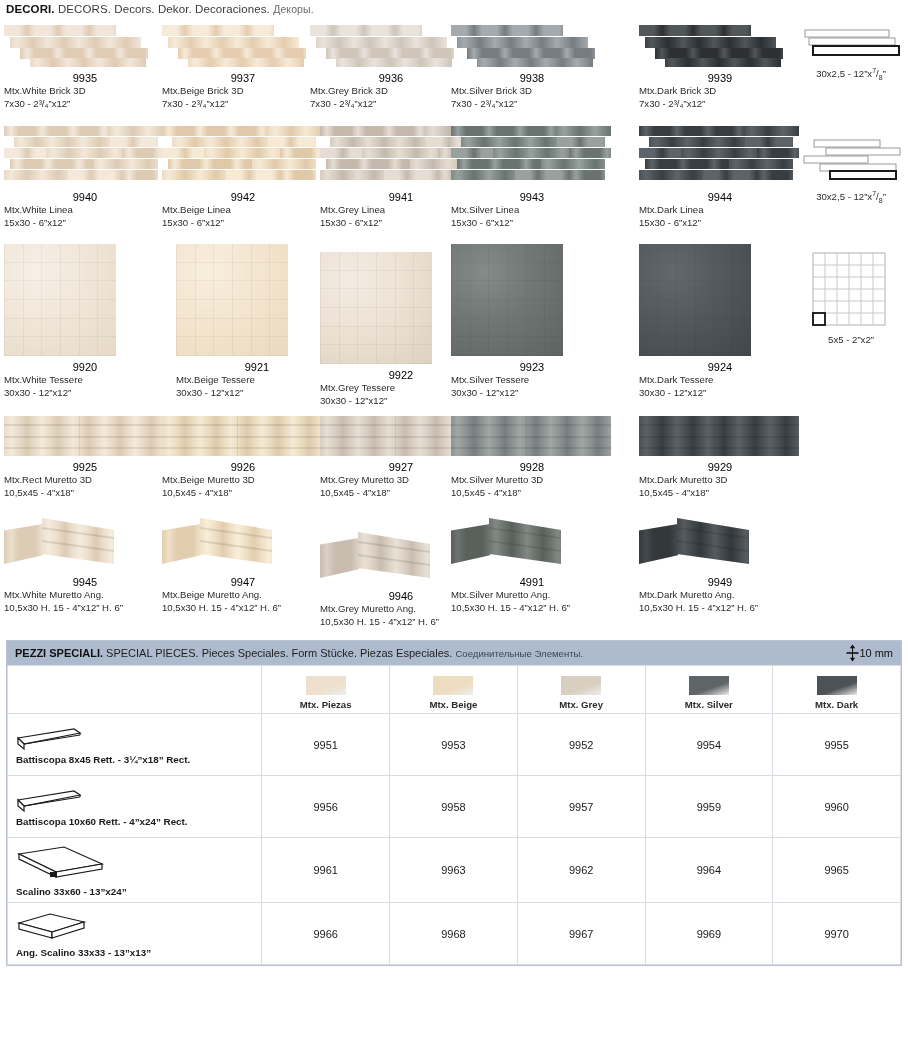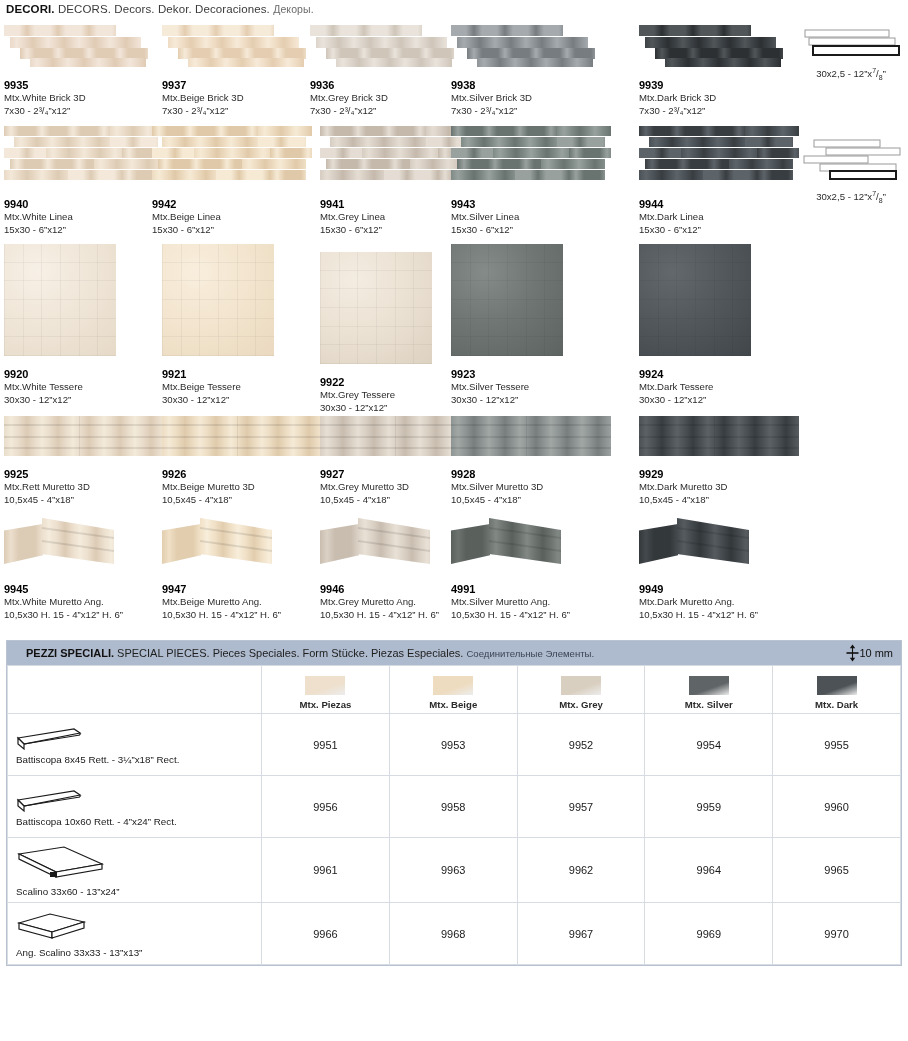--- a/index.html
+++ b/index.html
@@ -33,24 +33,25 @@
   .decor-cell {
     position: relative;
   }
   .prod-img {
     position: relative;
     overflow: hidden;
     background: transparent;
   }
   .prod-code {
     font-size: 11px;
-    font-weight: bold;
+    font-weight: normal;
     color: #000;
-    margin-top: 12px;
+    margin-top: 5px;
     line-height: 13px;
+    text-align: center;
   }
   .prod-name, .prod-size {
     font-size: 9.6px;
     color: #2b2b2b;
     line-height: 12.5px;
     white-space: nowrap;
   }
 
   
   .dim-cell {
@@ -74,21 +75,21 @@
   }
   .special-head {
     background: #aebacd;
     display: flex;
     align-items: center;
     justify-content: space-between;
     padding: 4px 8px 5px 8px;
     height: 24px;
   }
   .special-head-title { font-size: 11px; white-space: nowrap; }
-  .special-head-title .sh-bold { font-weight: bold; color: #111; margin-left: 11px; }
+  .special-head-title .sh-bold { font-weight: bold; color: #111; }
   .special-head-title .sh-reg { color: #1e1e1e; }
   .special-head-title .sh-ru { color: #3c4656; font-size: 9.6px; }
   .thickness {
     display: flex;
     align-items: center;
     font-size: 11px;
     color: #111;
     white-space: nowrap;
   }
 
@@ -118,20 +119,21 @@
   .swatch {
     width: 40px;
     height: 19px;
     margin-bottom: 4px;
   }
   .col-head-label { font-size: 9.6px; color: #2b2b2b; }
   .piece-cell {
     width: 256px;
     padding: 6px 6px 5px 8px !important;
     vertical-align: middle;
+    font-weight: bold;
   }
   .piece-inner { display: flex; flex-direction: column; }
   .piece-label { font-size: 9.8px; color: #1a1a1a; white-space: nowrap; margin-top: 2px; }
   .code-cell {
     text-align: center;
     font-size: 11px;
     color: #1a1a1a;
     height: 62px;
     vertical-align: middle;
   }
@@ -236,21 +238,21 @@
             <div style="position: absolute; top: 33px; left: 89.6px; width: 64px; height: 10px; background: repeating-linear-gradient(90deg, rgb(233, 218, 198) 0px, rgb(243, 232, 217) 7px, rgb(233, 218, 198) 15px, rgb(221, 203, 180) 23px, rgb(233, 218, 198) 31px), repeating-linear-gradient(0deg, rgba(255, 255, 255, 0.18) 0px, rgba(0, 0, 0, 0.05) 3px, rgba(255, 255, 255, 0.1) 6px);"></div>
             <div style="position: absolute; top: 44px; left: 0px; width: 64px; height: 10px; background: repeating-linear-gradient(90deg, rgb(233, 218, 198) 0px, rgb(243, 232, 217) 7px, rgb(233, 218, 198) 15px, rgb(221, 203, 180) 23px, rgb(233, 218, 198) 31px), repeating-linear-gradient(0deg, rgba(255, 255, 255, 0.18) 0px, rgba(0, 0, 0, 0.05) 3px, rgba(255, 255, 255, 0.1) 6px);"></div>
             <div style="position: absolute; top: 44px; left: 64px; width: 54.4px; height: 10px; background: repeating-linear-gradient(90deg, rgb(243, 232, 217) 0px, rgb(243, 232, 217) 7px, rgb(243, 232, 217) 15px, rgb(221, 203, 180) 23px, rgb(243, 232, 217) 31px), repeating-linear-gradient(0deg, rgba(255, 255, 255, 0.18) 0px, rgba(0, 0, 0, 0.05) 3px, rgba(255, 255, 255, 0.1) 6px);"></div>
             <div style="position: absolute; top: 44px; left: 118.4px; width: 35.2px; height: 10px; background: repeating-linear-gradient(90deg, rgb(221, 203, 180) 0px, rgb(243, 232, 217) 7px, rgb(221, 203, 180) 15px, rgb(221, 203, 180) 23px, rgb(221, 203, 180) 31px), repeating-linear-gradient(0deg, rgba(255, 255, 255, 0.18) 0px, rgba(0, 0, 0, 0.05) 3px, rgba(255, 255, 255, 0.1) 6px);"></div>
           </div>
         </div>
         <div class="prod-code">9940</div>
         <div class="prod-name">Mtx.White Linea</div>
         <div class="prod-size">15x30 - 6”x12”</div>
       </div>
-      <div class="decor-cell" style="position: absolute; left: 148px; top: 0px; width: 162px;">
+      <div class="decor-cell" style="position: absolute; left: 158px; top: 0px; width: 162px;">
         <div class="prod-img" style="width: 160px; height: 60px;">
           <div style="position: relative; width: 160px; height: 60px;">
             <div style="position: absolute; top: 0px; left: 0px; width: 105.6px; height: 10px; background: repeating-linear-gradient(90deg, rgb(224, 201, 168) 0px, rgb(246, 234, 213) 7px, rgb(224, 201, 168) 15px, rgb(224, 201, 168) 23px, rgb(224, 201, 168) 31px), repeating-linear-gradient(0deg, rgba(255, 255, 255, 0.18) 0px, rgba(0, 0, 0, 0.05) 3px, rgba(255, 255, 255, 0.1) 6px);"></div>
             <div style="position: absolute; top: 0px; left: 105.6px; width: 54.4px; height: 10px; background: repeating-linear-gradient(90deg, rgb(237, 219, 192) 0px, rgb(246, 234, 213) 7px, rgb(237, 219, 192) 15px, rgb(224, 201, 168) 23px, rgb(237, 219, 192) 31px), repeating-linear-gradient(0deg, rgba(255, 255, 255, 0.18) 0px, rgba(0, 0, 0, 0.05) 3px, rgba(255, 255, 255, 0.1) 6px);"></div>
             <div style="position: absolute; top: 11px; left: 9.6px; width: 96px; height: 10px; background: repeating-linear-gradient(90deg, rgb(237, 219, 192) 0px, rgb(246, 234, 213) 7px, rgb(237, 219, 192) 15px, rgb(224, 201, 168) 23px, rgb(237, 219, 192) 31px), repeating-linear-gradient(0deg, rgba(255, 255, 255, 0.18) 0px, rgba(0, 0, 0, 0.05) 3px, rgba(255, 255, 255, 0.1) 6px);"></div>
             <div style="position: absolute; top: 11px; left: 105.6px; width: 48px; height: 10px; background: repeating-linear-gradient(90deg, rgb(246, 234, 213) 0px, rgb(246, 234, 213) 7px, rgb(246, 234, 213) 15px, rgb(224, 201, 168) 23px, rgb(246, 234, 213) 31px), repeating-linear-gradient(0deg, rgba(255, 255, 255, 0.18) 0px, rgba(0, 0, 0, 0.05) 3px, rgba(255, 255, 255, 0.1) 6px);"></div>
             <div style="position: absolute; top: 22px; left: 0px; width: 41.6px; height: 10px; background: repeating-linear-gradient(90deg, rgb(246, 234, 213) 0px, rgb(246, 234, 213) 7px, rgb(246, 234, 213) 15px, rgb(224, 201, 168) 23px, rgb(246, 234, 213) 31px), repeating-linear-gradient(0deg, rgba(255, 255, 255, 0.18) 0px, rgba(0, 0, 0, 0.05) 3px, rgba(255, 255, 255, 0.1) 6px);"></div>
             <div style="position: absolute; top: 22px; left: 41.6px; width: 76.8px; height: 10px; background: repeating-linear-gradient(90deg, rgb(237, 219, 192) 0px, rgb(246, 234, 213) 7px, rgb(237, 219, 192) 15px, rgb(224, 201, 168) 23px, rgb(237, 219, 192) 31px), repeating-linear-gradient(0deg, rgba(255, 255, 255, 0.18) 0px, rgba(0, 0, 0, 0.05) 3px, rgba(255, 255, 255, 0.1) 6px);"></div>
             <div style="position: absolute; top: 22px; left: 118.4px; width: 41.6px; height: 10px; background: repeating-linear-gradient(90deg, rgb(224, 201, 168) 0px, rgb(246, 234, 213) 7px, rgb(224, 201, 168) 15px, rgb(224, 201, 168) 23px, rgb(224, 201, 168) 31px), repeating-linear-gradient(0deg, rgba(255, 255, 255, 0.18) 0px, rgba(0, 0, 0, 0.05) 3px, rgba(255, 255, 255, 0.1) 6px);"></div>
             <div style="position: absolute; top: 33px; left: 6.4px; width: 83.2px; height: 10px; background: repeating-linear-gradient(90deg, rgb(224, 201, 168) 0px, rgb(246, 234, 213) 7px, rgb(224, 201, 168) 15px, rgb(224, 201, 168) 23px, rgb(224, 201, 168) 31px), repeating-linear-gradient(0deg, rgba(255, 255, 255, 0.18) 0px, rgba(0, 0, 0, 0.05) 3px, rgba(255, 255, 255, 0.1) 6px);"></div>
@@ -340,21 +342,21 @@
     </div>
     <div class="decor-row" style="position: relative; height: 172px;">
       <div class="decor-cell" style="position: absolute; left: 0px; top: 0px; width: 162px;">
         <div class="prod-img" style="width: 112px; height: 112px;">
           <div style="width: 112px; height: 112px; background: repeating-linear-gradient(0deg, rgba(0, 0, 0, 0.043) 0px, rgba(0, 0, 0, 0.043) 1px, transparent 1px, transparent 18.6667px), repeating-linear-gradient(90deg, rgba(0, 0, 0, 0.043) 0px, rgba(0, 0, 0, 0.043) 1px, transparent 1px, transparent 18.6667px), radial-gradient(circle at 30% 25%, rgb(247, 240, 230) 0%, rgb(240, 230, 216) 45%, rgb(230, 217, 199) 100%);"></div>
         </div>
         <div class="prod-code">9920</div>
         <div class="prod-name">Mtx.White Tessere</div>
         <div class="prod-size">30x30 - 12”x12”</div>
       </div>
-      <div class="decor-cell" style="position: absolute; left: 158px; top: 0px; width: 162px;">
+      <div class="decor-cell" style="position: absolute; left: 172px; top: 0px; width: 162px;">
         <div class="prod-img" style="width: 112px; height: 112px;">
           <div style="width: 112px; height: 112px; background: repeating-linear-gradient(0deg, rgba(0, 0, 0, 0.043) 0px, rgba(0, 0, 0, 0.043) 1px, transparent 1px, transparent 18.6667px), repeating-linear-gradient(90deg, rgba(0, 0, 0, 0.043) 0px, rgba(0, 0, 0, 0.043) 1px, transparent 1px, transparent 18.6667px), radial-gradient(circle at 30% 25%, rgb(249, 238, 221) 0%, rgb(243, 229, 207) 45%, rgb(234, 217, 191) 100%);"></div>
         </div>
         <div class="prod-code">9921</div>
         <div class="prod-name">Mtx.Beige Tessere</div>
         <div class="prod-size">30x30 - 12”x12”</div>
       </div>
       <div class="decor-cell" style="position: absolute; left: 316px; top: 8px; width: 162px;">
         <div class="prod-img" style="width: 112px; height: 112px;">
           <div style="width: 112px; height: 112px; background: repeating-linear-gradient(0deg, rgba(0, 0, 0, 0.043) 0px, rgba(0, 0, 0, 0.043) 1px, transparent 1px, transparent 18.6667px), repeating-linear-gradient(90deg, rgba(0, 0, 0, 0.043) 0px, rgba(0, 0, 0, 0.043) 1px, transparent 1px, transparent 18.6667px), radial-gradient(circle at 30% 25%, rgb(243, 236, 225) 0%, rgb(236, 226, 212) 45%, rgb(221, 209, 192) 100%);"></div>
@@ -371,34 +373,51 @@
         <div class="prod-name">Mtx.Silver Tessere</div>
         <div class="prod-size">30x30 - 12”x12”</div>
       </div>
       <div class="decor-cell" style="position: absolute; left: 635px; top: 0px; width: 162px;">
         <div class="prod-img" style="width: 112px; height: 112px;">
           <div style="width: 112px; height: 112px; background: repeating-linear-gradient(0deg, rgba(0, 0, 0, 0.043) 0px, rgba(0, 0, 0, 0.043) 1px, transparent 1px, transparent 18.6667px), repeating-linear-gradient(90deg, rgba(0, 0, 0, 0.043) 0px, rgba(0, 0, 0, 0.043) 1px, transparent 1px, transparent 18.6667px), radial-gradient(circle at 30% 25%, rgb(99, 104, 108) 0%, rgb(83, 88, 92) 45%, rgb(65, 70, 74) 100%);"></div>
         </div>
         <div class="prod-code">9924</div>
         <div class="prod-name">Mtx.Dark Tessere</div>
         <div class="prod-size">30x30 - 12”x12”</div>
+      </div>
+      <div class="dim-cell" style="position: absolute; left: 790px; top: 8px; width: 114px;">
+        <svg width="78" height="78" viewBox="0 0 78 78">
+          <rect x="1" y="1" width="72" height="72" fill="#fff" stroke="#b0b0b0"></rect>
+          <line x1="13" y1="1" x2="13" y2="73" stroke="#c9c9c9"></line>
+          <line x1="1" y1="13" x2="73" y2="13" stroke="#c9c9c9"></line>
+          <line x1="25" y1="1" x2="25" y2="73" stroke="#c9c9c9"></line>
+          <line x1="1" y1="25" x2="73" y2="25" stroke="#c9c9c9"></line>
+          <line x1="37" y1="1" x2="37" y2="73" stroke="#c9c9c9"></line>
+          <line x1="1" y1="37" x2="73" y2="37" stroke="#c9c9c9"></line>
+          <line x1="49" y1="1" x2="49" y2="73" stroke="#c9c9c9"></line>
+          <line x1="1" y1="49" x2="73" y2="49" stroke="#c9c9c9"></line>
+          <line x1="61" y1="1" x2="61" y2="73" stroke="#c9c9c9"></line>
+          <line x1="1" y1="61" x2="73" y2="61" stroke="#c9c9c9"></line>
+          <rect x="1" y="61" width="12" height="12" fill="#fff" stroke="#111" stroke-width="1.8"></rect>
+        </svg>
+        <span class="dim-label">5x5 - 2”x2”</span>
       </div>
     </div>
     <div class="decor-row" style="position: relative; height: 100px;">
       <div class="decor-cell" style="position: absolute; left: 0px; top: 0px; width: 162px;">
         <div class="prod-img" style="width: 160px; height: 40px;">
           <div style="position: relative; width: 160px; height: 40px; overflow: hidden; background: repeating-linear-gradient(90deg, rgb(233, 220, 202) 0px, rgb(243, 234, 217) 7px, rgb(233, 220, 202) 15px, rgb(220, 203, 181) 23px, rgb(233, 220, 202) 31px), repeating-linear-gradient(0deg, rgba(255, 255, 255, 0.18) 0px, rgba(0, 0, 0, 0.05) 3px, rgba(255, 255, 255, 0.1) 6px);">
             <div style="position: absolute; left: 0px; right: 0px; top: 8px; height: 2px; background: rgba(0, 0, 0, 0.09);"></div>
             <div style="position: absolute; left: 0px; right: 0px; top: 20px; height: 2px; background: rgba(0, 0, 0, 0.09);"></div>
             <div style="position: absolute; left: 0px; right: 0px; top: 31px; height: 2px; background: rgba(0, 0, 0, 0.09);"></div>
             <div style="position: absolute; top: 0px; bottom: 0px; left: 75.2px; width: 1px; background: rgba(0, 0, 0, 0.07);"></div>
           </div>
         </div>
         <div class="prod-code">9925</div>
-        <div class="prod-name">Mtx.Rett Muretto 3D</div>
+        <div class="prod-name">Mtx.Rect Muretto 3D</div>
         <div class="prod-size">10,5x45 - 4”x18”</div>
       </div>
       <div class="decor-cell" style="position: absolute; left: 158px; top: 0px; width: 162px;">
         <div class="prod-img" style="width: 160px; height: 40px;">
           <div style="position: relative; width: 160px; height: 40px; overflow: hidden; background: repeating-linear-gradient(90deg, rgb(236, 220, 194) 0px, rgb(245, 234, 214) 7px, rgb(236, 220, 194) 15px, rgb(223, 202, 171) 23px, rgb(236, 220, 194) 31px), repeating-linear-gradient(0deg, rgba(255, 255, 255, 0.18) 0px, rgba(0, 0, 0, 0.05) 3px, rgba(255, 255, 255, 0.1) 6px);">
             <div style="position: absolute; left: 0px; right: 0px; top: 8px; height: 2px; background: rgba(0, 0, 0, 0.09);"></div>
             <div style="position: absolute; left: 0px; right: 0px; top: 20px; height: 2px; background: rgba(0, 0, 0, 0.09);"></div>
             <div style="position: absolute; left: 0px; right: 0px; top: 31px; height: 2px; background: rgba(0, 0, 0, 0.09);"></div>
             <div style="position: absolute; top: 0px; bottom: 0px; left: 75.2px; width: 1px; background: rgba(0, 0, 0, 0.07);"></div>
           </div>
@@ -469,21 +488,21 @@
             <div style="position: absolute; left: 38px; top: 2px; width: 72px; height: 46px; background: repeating-linear-gradient(90deg, rgb(240, 224, 198) 0px, rgb(248, 238, 219) 7px, rgb(240, 224, 198) 15px, rgb(226, 205, 174) 23px, rgb(240, 224, 198) 31px), repeating-linear-gradient(0deg, rgba(255, 255, 255, 0.18) 0px, rgba(0, 0, 0, 0.05) 3px, rgba(255, 255, 255, 0.1) 6px); clip-path: polygon(0px 0px, 100% 26%, 100% 100%, 0px 78%);">
               <div style="position: absolute; left: 0px; right: 0px; top: 13.8px; height: 2px; background: rgba(0, 0, 0, 0.1); transform: skewY(8deg);"></div>
               <div style="position: absolute; left: 0px; right: 0px; top: 26.68px; height: 2px; background: rgba(0, 0, 0, 0.1); transform: skewY(8deg);"></div>
             </div>
           </div>
         </div>
         <div class="prod-code">9947</div>
         <div class="prod-name">Mtx.Beige Muretto Ang.</div>
         <div class="prod-size">10,5x30 H. 15 - 4”x12” H. 6”</div>
       </div>
-      <div class="decor-cell" style="position: absolute; left: 316px; top: 0px; width: 162px;">
+      <div class="decor-cell" style="position: absolute; left: 316px; top: 14px; width: 162px;">
         <div class="prod-img" style="width: 130px; height: 55px;">
           <div style="position: relative; width: 130px; height: 55px;">
             <div style="position: absolute; left: 0px; top: 8px; width: 39px; height: 40px; background: repeating-linear-gradient(90deg, rgb(200, 189, 175) 0px, rgb(219, 209, 197) 7px, rgb(200, 189, 175) 15px, rgb(200, 189, 175) 23px, rgb(200, 189, 175) 31px), repeating-linear-gradient(0deg, rgba(255, 255, 255, 0.18) 0px, rgba(0, 0, 0, 0.05) 3px, rgba(255, 255, 255, 0.1) 6px); clip-path: polygon(0px 16%, 100% 0px, 100% 78%, 0px 100%);"></div>
             <div style="position: absolute; left: 38px; top: 2px; width: 72px; height: 46px; background: repeating-linear-gradient(90deg, rgb(219, 209, 197) 0px, rgb(233, 225, 214) 7px, rgb(219, 209, 197) 15px, rgb(200, 189, 175) 23px, rgb(219, 209, 197) 31px), repeating-linear-gradient(0deg, rgba(255, 255, 255, 0.18) 0px, rgba(0, 0, 0, 0.05) 3px, rgba(255, 255, 255, 0.1) 6px); clip-path: polygon(0px 0px, 100% 26%, 100% 100%, 0px 78%);">
               <div style="position: absolute; left: 0px; right: 0px; top: 13.8px; height: 2px; background: rgba(0, 0, 0, 0.1); transform: skewY(8deg);"></div>
               <div style="position: absolute; left: 0px; right: 0px; top: 26.68px; height: 2px; background: rgba(0, 0, 0, 0.1); transform: skewY(8deg);"></div>
             </div>
           </div>
         </div>
         <div class="prod-code">9946</div>

